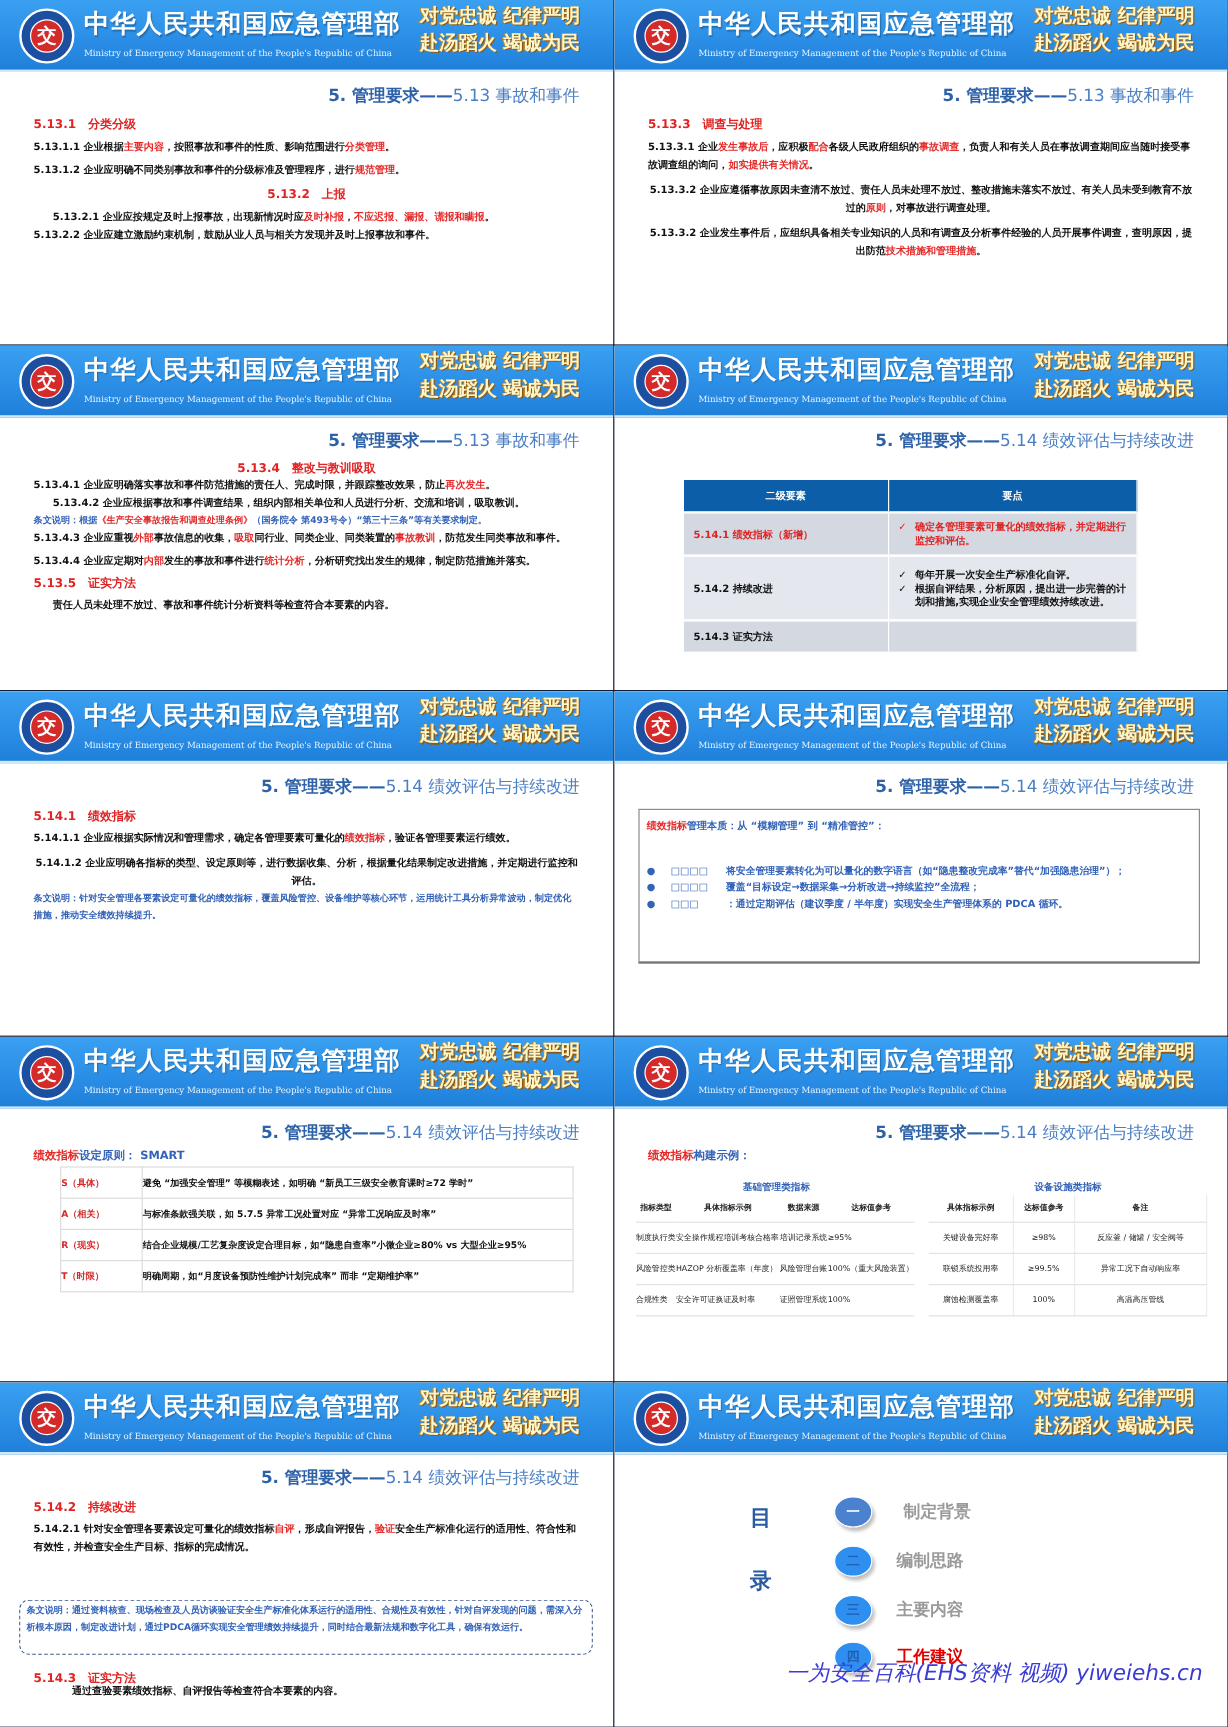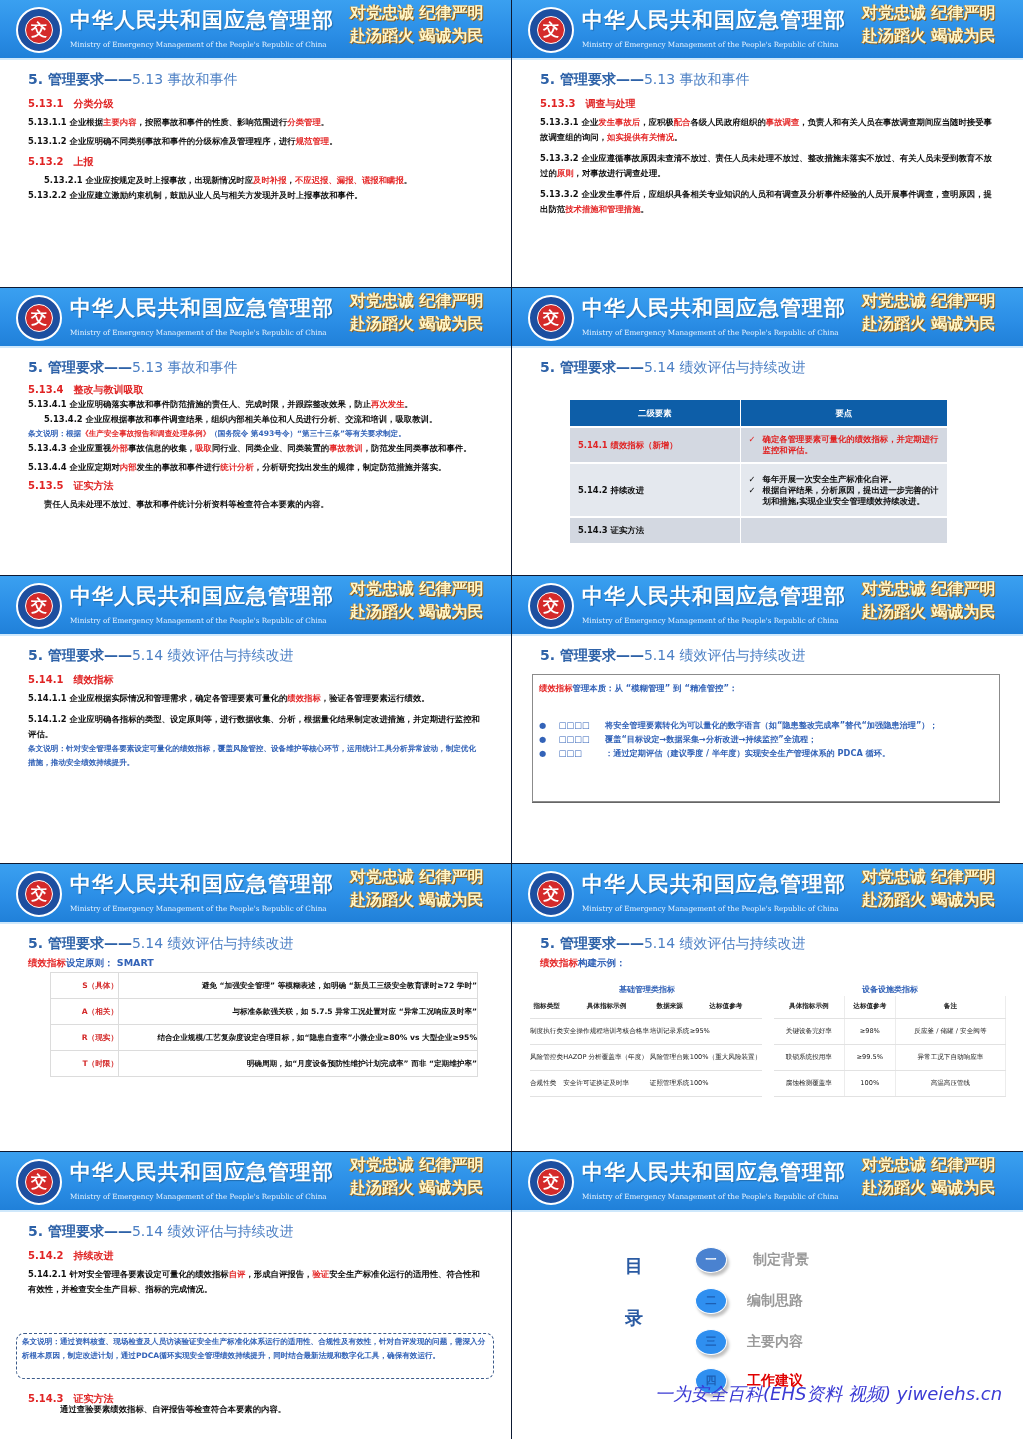--- a/index.html
+++ b/index.html
@@ -19,30 +19,30 @@
   .logo .glyph { position: absolute; left: 0; top: 2px; width: 100%; text-align: center; color: #fff;
     font-size: 16px; font-weight: bold; line-height: 22px; }
   .ministry-cn { position: absolute; left: 70px; top: 6px; color: #fff; font-size: 21px; font-weight: bold;
     letter-spacing: 1px; text-shadow: 1px 1px 1px rgba(0,0,0,0.25); white-space: nowrap; }
   .ministry-en { position: absolute; left: 70px; top: 40px; color: #e9f4ff; font-size: 7.2px;
     font-family: "DejaVu Serif", "Liberation Serif", serif; white-space: nowrap; }
   .motto { position: absolute; left: 350px; top: 1px; width: 155px; color: #fff6c8; font-weight: bold;
     font-size: 16px; line-height: 23px; font-family: "DejaVu Serif", "Liberation Serif", serif;
     text-shadow: 1px 1px 0 #8a5a1a, -1px 0 0 #c28a2a; white-space: nowrap; }
   .content { position: absolute; left: 0; top: 60px; width: 100%; height: 227px; padding: 8px 28px 0 28px; }
-  .title { font-size: 14px; color: #2e62a8; white-space: nowrap; margin-top: 3px; }
+  .title { font-size: 14px; color: #2e62a8; white-space: nowrap; margin-top: 3px; text-align: right; }
   .title b { font-weight: bold; color: #2e62a8; }
   .title span { font-weight: normal; color: #4b7fc4; }
   .h { color: #e02424; font-weight: bold; font-size: 10px; margin-top: 10px; }
   .p { color: #111; font-weight: bold; font-size: 8.4px; line-height: 15px; }
   .p .r, .r { color: #e52a2a; }
   .note { color: #3363b8; font-weight: bold; font-size: 7.6px; line-height: 14px; }
   .indent { padding-left: 16px; }
   .mt4 { margin-top: 4px; }
-  .mt6 { margin-top: 6px; }
+  .mt6 { margin-top: 6px; text-align: center; }
   .mt8 { margin-top: 8px; }
 
   
   .tbl { border-collapse: collapse; position: absolute; left: 58px; top: 52px; width: 378px; font-size: 8.4px; }
   .tbl th { background: #0d5ea8; color: #fff; font-weight: bold; height: 27px; border-right: 1px solid #fff; }
   .tbl td { font-weight: bold; color: #111; padding: 4px 8px; border-right: 1px solid #fff; border-top: 2px solid #fff; vertical-align: middle; }
   .tbl tr.a td { background: #d3d8e1; }
   .tbl tr.b td { background: #e4e8ee; }
   .chk { display: flex; line-height: 11px; }
   .chk .m { width: 14px; flex: none; font-weight: normal; }
@@ -50,21 +50,21 @@
   
   .box { position: absolute; left: 20px; top: 38px; width: 468px; height: 128px; border: 1px solid #8b8b8b;
     padding: 8px 6px; box-shadow: 0 1px 0 #666; }
   .box .lead { color: #3363b8; font-weight: bold; font-size: 8.4px; }
   .bul { display: flex; color: #3363b8; font-weight: bold; font-size: 8.2px; line-height: 14px; }
   .bul .dot { width: 20px; flex: none; }
   .bul .k { width: 46px; flex: none; }
 
   
   .smart { position: absolute; left: 50px; top: 48px; width: 428px; border-collapse: collapse; font-size: 7.6px; font-weight: bold; }
-  .smart td { border: 1px solid #dcdcdc; height: 26px; text-align: right; color: #111; }
+  .smart td { border: 1px solid #dcdcdc; height: 26px; text-align: left; color: #111; }
   .smart td.k { width: 68px; color: #d42a2a; }
 
   
   .sub { position: absolute; top: 60px; font-size: 8px; color: #3363b8; font-weight: bold; text-align: center; }
   .it { position: absolute; top: 72px; border-collapse: collapse; font-size: 6.6px; color: #222; }
   .it th { font-weight: bold; height: 22px; border-bottom: 1px solid #e2e2e2; }
   .it td { height: 26px; border-bottom: 1px solid #e2e2e2; white-space: nowrap; }
   .it2 td, .it2 th { border-right: 1px solid #ececec; text-align: center; }
 
   

